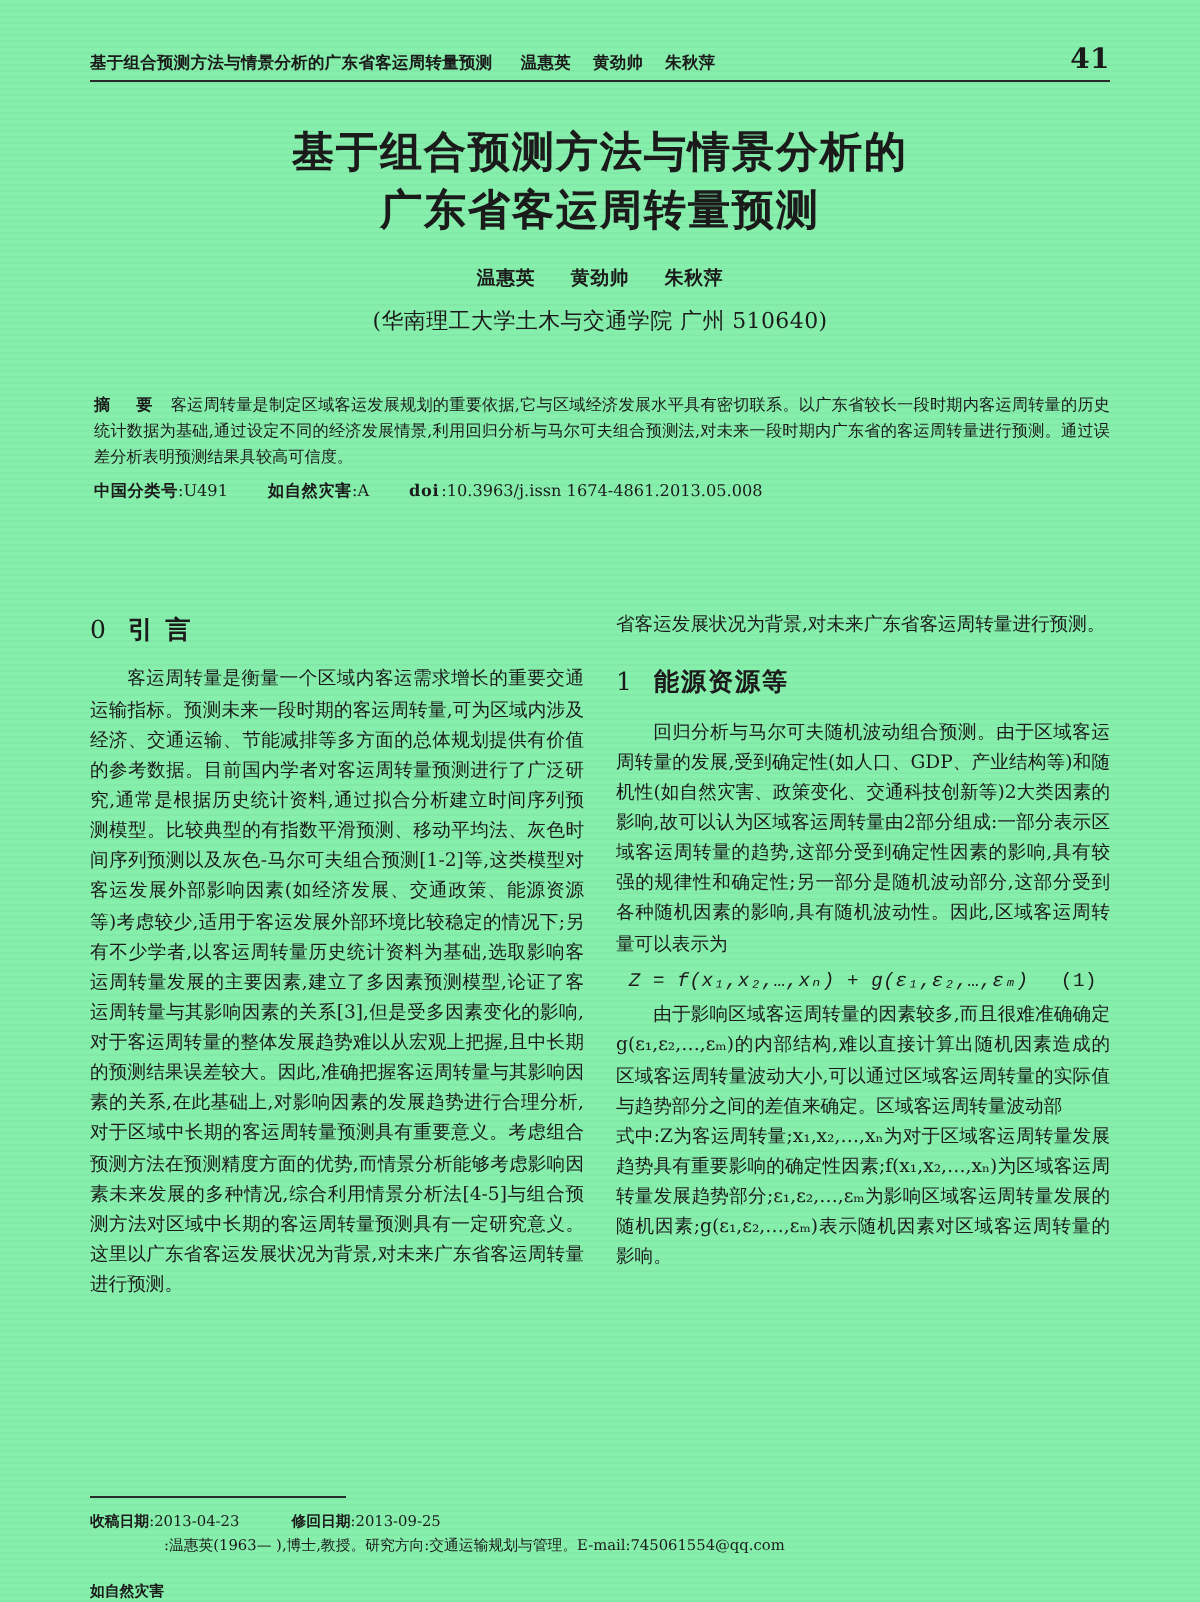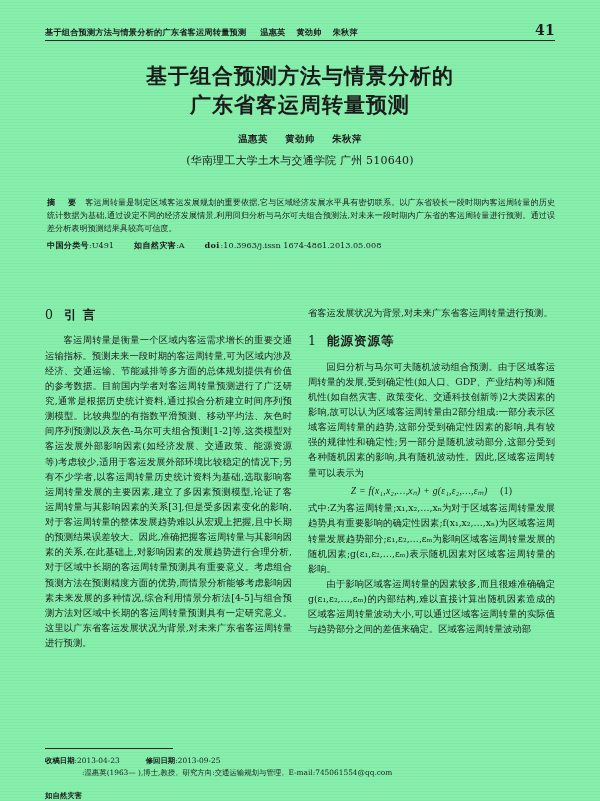--- a/index.html
+++ b/index.html
@@ -134,21 +134,21 @@
   .sec-head.spaced { margin-top: 11px; }
   .para {
     margin: 0;
     text-indent: 2em;
     text-align: justify;
   }
   .para.cont { text-indent: 0; }
   .formula {
     margin: 3px 0 2px 0;
     text-align: center;
-    font-family: Liberation Serif, serif;
+    font-family: Liberation Mono, monospace;
     font-style: italic;
     font-size: 9.6px;
     letter-spacing: 0.3px;
   }
   .formula .tag {
     font-style: normal;
     margin-left: 10px;
   }
   .formula .up { font-style: italic; }
   
@@ -236,22 +236,22 @@
       </div>
       <p class="para">回归分析与马尔可夫随机波动组合预测。由于区域客运周转量的发展,受到确定性(如人口、GDP、产业结构等)和随机性(如自然灾害、政策变化、交通科技创新等)2大类因素的影响,故可以认为区域客运周转量由2部分组成:一部分表示区域客运周转量的趋势,这部分受到确定性因素的影响,具有较强的规律性和确定性;另一部分是随机波动部分,这部分受到各种随机因素的影响,具有随机波动性。因此,区域客运周转量可以表示为</p>
       <div class="formula">
         <span class="up">Z</span>
         <span>=</span>
         <span>f(x₁,x₂,…,xₙ)</span>
         <span>+</span>
         <span>g(ε₁,ε₂,…,εₘ)</span>
         <span class="tag">(1)</span>
       </div>
+      <p class="para">由于影响区域客运周转量的因素较多,而且很难准确确定g(ε₁,ε₂,…,εₘ)的内部结构,难以直接计算出随机因素造成的区域客运周转量波动大小,可以通过区域客运周转量的实际值与趋势部分之间的差值来确定。区域客运周转量波动部</p>
       <p class="para cont">式中:Z为客运周转量;x₁,x₂,…,xₙ为对于区域客运周转量发展趋势具有重要影响的确定性因素;f(x₁,x₂,…,xₙ)为区域客运周转量发展趋势部分;ε₁,ε₂,…,εₘ为影响区域客运周转量发展的随机因素;g(ε₁,ε₂,…,εₘ)表示随机因素对区域客运周转量的影响。</p>
-      <p class="para">由于影响区域客运周转量的因素较多,而且很难准确确定g(ε₁,ε₂,…,εₘ)的内部结构,难以直接计算出随机因素造成的区域客运周转量波动大小,可以通过区域客运周转量的实际值与趋势部分之间的差值来确定。区域客运周转量波动部</p>
     </div>
 
   </div>
 
   <div class="rule-foot"></div>
   <div class="footnotes">
     <div class="fn-row">
       <span><span class="fn-label">收稿日期</span>:<span>2013-04-23</span></span>
       <span class="fn-gap"></span>
       <span><span class="fn-label">修回日期</span>:<span>2013-09-25</span></span>

